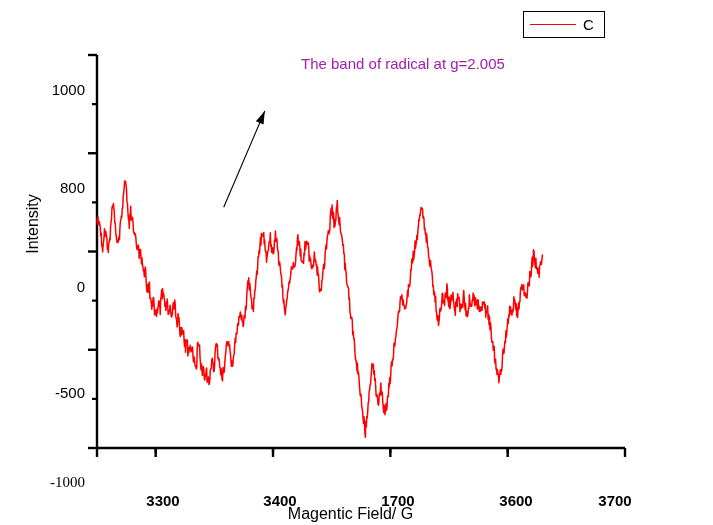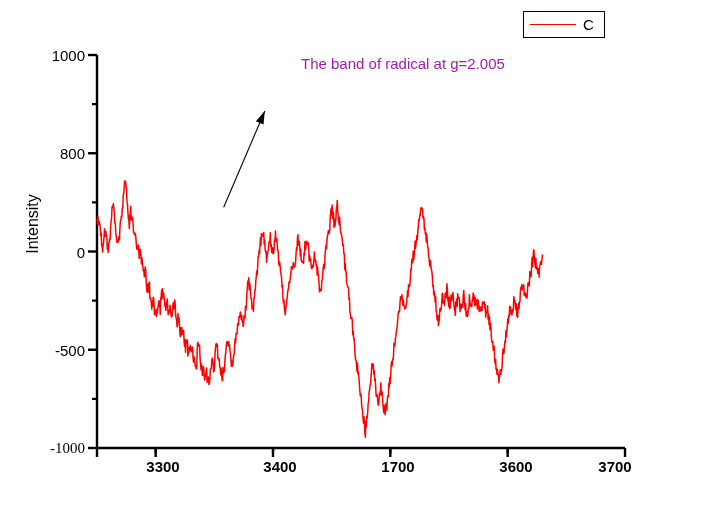--- a/index.html
+++ b/index.html
@@ -23,20 +23,21 @@
     top: 0;
     width: 713px;
     height: 525px;
   }
   .tick-label {
     position: absolute;
     font-size: 15px;
     color: #000000;
     white-space: nowrap;
     font-family: "Liberation Sans", sans-serif;
+    margin-top: 34px;
   }
   .y-tick-label {
     text-align: right;
   }
   .x-tick-label {
     text-align: center;
     font-weight: bold;
   }
   #x-axis-title {
     position: absolute;
@@ -135,29 +136,30 @@
         <line x1="507.6666666666667" y1="448" x2="507.6666666666667" y2="453" stroke="#000" stroke-width="2.2"></line>
         <path d="M97.00 219.54 L97.47 224.28 L97.94 216.75 L98.41 222.51 L98.87 224.68 L99.34 221.84 L99.81 224.46 L100.28 227.50 L100.75 235.80 L101.22 233.13 L101.68 245.95 L102.15 245.37 L102.62 251.97 L103.09 245.86 L103.56 242.20 L104.03 237.01 L104.49 228.86 L104.96 236.38 L105.43 231.29 L105.90 231.79 L106.37 235.87 L106.84 237.38 L107.30 249.28 L107.77 246.94 L108.24 252.49 L108.71 242.94 L109.18 242.27 L109.65 238.76 L110.12 239.89 L110.58 226.45 L111.05 221.78 L111.52 218.76 L111.99 207.70 L112.46 205.98 L112.93 207.38 L113.39 203.56 L113.86 208.11 L114.33 212.77 L114.80 223.01 L115.27 223.22 L115.74 232.91 L116.20 235.98 L116.67 239.87 L117.14 242.50 L117.61 240.57 L118.08 242.21 L118.55 238.59 L119.01 236.46 L119.48 239.65 L119.95 227.42 L120.42 221.30 L120.89 220.05 L121.36 215.99 L121.82 217.16 L122.29 207.97 L122.76 208.22 L123.23 195.32 L123.70 193.05 L124.17 187.78 L124.64 180.89 L125.10 182.68 L125.57 181.27 L126.04 185.46 L126.51 189.21 L126.98 201.65 L127.45 203.56 L127.91 211.91 L128.38 219.01 L128.85 219.81 L129.32 228.43 L129.79 214.79 L130.26 217.40 L130.72 206.22 L131.19 220.15 L131.66 219.12 L132.13 217.16 L132.60 217.60 L133.07 223.51 L133.53 232.34 L134.00 232.16 L134.47 234.76 L134.94 233.40 L135.41 233.98 L135.88 237.83 L136.35 244.87 L136.81 248.65 L137.28 249.74 L137.75 246.14 L138.22 245.06 L138.69 248.03 L139.16 258.33 L139.62 252.21 L140.09 249.48 L140.56 249.47 L141.03 257.46 L141.50 264.00 L141.97 257.82 L142.43 264.59 L142.90 266.95 L143.37 270.84 L143.84 269.44 L144.31 276.79 L144.78 273.16 L145.24 266.96 L145.71 270.51 L146.18 281.68 L146.65 288.97 L147.12 292.14 L147.59 284.51 L148.06 290.82 L148.52 292.14 L148.99 282.82 L149.46 282.19 L149.93 298.61 L150.40 297.90 L150.87 299.00 L151.33 303.02 L151.80 309.15 L152.27 301.05 L152.74 306.11 L153.21 297.40 L153.68 297.79 L154.14 306.34 L154.61 314.70 L155.08 309.70 L155.55 311.84 L156.02 314.77 L156.49 316.39 L156.95 308.93 L157.42 312.80 L157.89 308.25 L158.36 304.49 L158.83 300.80 L159.30 306.41 L159.76 301.90 L160.23 314.59 L160.70 298.56 L161.17 296.94 L161.64 290.04 L162.11 299.07 L162.58 288.64 L163.04 296.30 L163.51 292.95 L163.98 296.40 L164.45 299.46 L164.92 306.36 L165.39 304.21 L165.85 310.37 L166.32 301.92 L166.79 306.51 L167.26 298.95 L167.73 307.67 L168.20 314.53 L168.66 313.57 L169.13 310.28 L169.60 312.08 L170.07 305.20 L170.54 309.17 L171.01 315.19 L171.47 316.91 L171.94 316.05 L172.41 313.30 L172.88 305.23 L173.35 302.63 L173.82 309.02 L174.29 304.00 L174.75 299.89 L175.22 304.64 L175.69 315.47 L176.16 318.35 L176.63 319.91 L177.10 326.97 L177.56 324.03 L178.03 313.60 L178.50 320.57 L178.97 317.60 L179.44 324.75 L179.91 333.93 L180.37 336.57 L180.84 327.87 L181.31 334.96 L181.78 327.52 L182.25 331.46 L182.72 334.06 L183.18 333.44 L183.65 330.53 L184.12 341.76 L184.59 346.50 L185.06 339.62 L185.53 352.15 L185.99 341.61 L186.46 340.08 L186.93 341.43 L187.40 340.14 L187.87 356.00 L188.34 347.39 L188.81 353.02 L189.27 347.67 L189.74 349.79 L190.21 345.26 L190.68 348.62 L191.15 351.81 L191.62 351.04 L192.08 347.55 L192.55 347.14 L193.02 356.65 L193.49 361.93 L193.96 356.63 L194.43 359.49 L194.89 363.53 L195.36 366.51 L195.83 365.82 L196.30 369.02 L196.77 367.36 L197.24 347.81 L197.70 342.20 L198.17 344.25 L198.64 344.27 L199.11 346.49 L199.58 345.34 L200.05 357.51 L200.52 363.86 L200.98 369.67 L201.45 364.05 L201.92 369.63 L202.39 375.36 L202.86 368.45 L203.33 366.46 L203.79 369.16 L204.26 377.44 L204.73 380.00 L205.20 374.84 L205.67 376.22 L206.14 370.95 L206.60 368.01 L207.07 382.28 L207.54 378.72 L208.01 377.35 L208.48 376.98 L208.95 384.41 L209.41 383.87 L209.88 379.00 L210.35 369.43 L210.82 368.83 L211.29 368.58 L211.76 359.91 L212.23 358.23 L212.69 361.35 L213.16 363.51 L213.63 371.70 L214.10 371.17 L214.57 366.52 L215.04 353.32 L215.50 348.40 L215.97 344.00 L216.44 343.52 L216.91 346.27 L217.38 344.89 L217.85 358.50 L218.31 357.71 L218.78 360.01 L219.25 359.22 L219.72 367.00 L220.19 367.50 L220.66 374.71 L221.12 368.66 L221.59 374.16 L222.06 379.33 L222.53 380.72 L223.00 367.41 L223.47 372.56 L223.93 372.46 L224.40 370.95 L224.87 361.86 L225.34 355.35 L225.81 352.30 L226.28 345.30 L226.75 341.98 L227.21 342.88 L227.68 341.59 L228.15 346.01 L228.62 341.66 L229.09 345.09 L229.56 344.85 L230.02 350.89 L230.49 353.93 L230.96 361.04 L231.43 366.17 L231.90 360.91 L232.37 366.23 L232.83 365.26 L233.30 358.35 L233.77 354.98 L234.24 353.62 L234.71 343.78 L235.18 338.44 L235.64 342.78 L236.11 333.27 L236.58 333.30 L237.05 333.70 L237.52 324.69 L237.99 323.36 L238.46 325.12 L238.92 316.68 L239.39 317.39 L239.86 315.87 L240.33 311.99 L240.80 315.50 L241.27 319.26 L241.73 315.28 L242.20 321.57 L242.67 321.29 L243.14 326.50 L243.61 324.24 L244.08 315.76 L244.54 318.58 L245.01 317.48 L245.48 306.59 L245.95 310.04 L246.42 304.40 L246.89 293.47 L247.35 286.76 L247.82 281.04 L248.29 284.18 L248.76 277.72 L249.23 289.87 L249.70 283.02 L250.17 286.80 L250.63 293.99 L251.10 298.81 L251.57 299.21 L252.04 308.86 L252.51 305.58 L252.98 305.74 L253.44 311.40 L253.91 298.05 L254.38 298.33 L254.85 290.34 L255.32 289.90 L255.79 281.20 L256.25 277.01 L256.72 271.11 L257.19 274.45 L257.66 267.17 L258.13 256.53 L258.60 256.89 L259.06 250.32 L259.53 253.59 L260.00 245.03 L260.47 237.71 L260.94 245.30 L261.41 233.41 L261.87 236.26 L262.34 236.23 L262.81 235.62 L263.28 233.81 L263.75 232.46 L264.22 244.12 L264.69 240.09 L265.15 249.28 L265.62 251.91 L266.09 251.55 L266.56 262.17 L267.03 257.23 L267.50 253.77 L267.96 250.92 L268.43 250.27 L268.90 242.88 L269.37 241.27 L269.84 241.93 L270.31 232.85 L270.77 246.30 L271.24 244.82 L271.71 252.37 L272.18 248.70 L272.65 247.86 L273.12 253.69 L273.58 253.33 L274.05 248.94 L274.52 239.99 L274.99 241.33 L275.46 230.99 L275.93 241.34 L276.40 239.71 L276.86 238.75 L277.33 246.35 L277.80 250.54 L278.27 251.51 L278.74 263.82 L279.21 265.48 L279.67 262.13 L280.14 266.06 L280.61 271.66 L281.08 275.19 L281.55 277.10 L282.02 287.26 L282.48 285.21 L282.95 298.26 L283.42 302.61 L283.89 299.80 L284.36 307.62 L284.83 311.69 L285.29 314.79 L285.76 307.87 L286.23 305.40 L286.70 300.95 L287.17 298.24 L287.64 291.95 L288.11 290.04 L288.57 287.29 L289.04 281.91 L289.51 283.43 L289.98 280.73 L290.45 276.93 L290.92 272.70 L291.38 266.85 L291.85 267.01 L292.32 267.80 L292.79 269.08 L293.26 262.56 L293.73 266.27 L294.19 266.51 L294.66 267.00 L295.13 265.18 L295.60 261.60 L296.07 253.50 L296.54 247.48 L297.00 249.97 L297.47 237.55 L297.94 234.69 L298.41 245.10 L298.88 243.98 L299.35 241.46 L299.81 247.11 L300.28 256.01 L300.75 249.20 L301.22 260.66 L301.69 260.86 L302.16 262.20 L302.63 261.29 L303.09 261.65 L303.56 263.35 L304.03 253.08 L304.50 254.99 L304.97 241.62 L305.44 249.60 L305.90 247.34 L306.37 241.90 L306.84 241.29 L307.31 243.59 L307.78 244.53 L308.25 242.89 L308.71 247.90 L309.18 261.16 L309.65 255.86 L310.12 260.07 L310.59 258.68 L311.06 265.22 L311.52 268.32 L311.99 268.70 L312.46 265.32 L312.93 266.99 L313.40 266.12 L313.87 261.18 L314.34 252.08 L314.80 257.39 L315.27 261.10 L315.74 260.46 L316.21 265.44 L316.68 264.58 L317.15 274.91 L317.61 266.98 L318.08 275.34 L318.55 274.73 L319.02 283.98 L319.49 291.77 L319.96 289.01 L320.42 290.93 L320.89 289.60 L321.36 290.10 L321.83 280.63 L322.30 279.94 L322.77 273.58 L323.23 267.34 L323.70 264.29 L324.17 268.70 L324.64 265.62 L325.11 254.00 L325.58 249.45 L326.04 245.03 L326.51 248.74 L326.98 240.11 L327.45 236.16 L327.92 233.66 L328.39 230.46 L328.86 233.73 L329.32 232.56 L329.79 230.15 L330.26 217.07 L330.73 211.57 L331.20 208.19 L331.67 214.87 L332.13 205.05 L332.60 218.38 L333.07 211.78 L333.54 213.69 L334.01 227.58 L334.48 219.29 L334.94 226.26 L335.41 221.83 L335.88 219.98 L336.35 207.96 L336.82 206.81 L337.29 200.41 L337.75 211.79 L338.22 216.07 L338.69 220.37 L339.16 224.74 L339.63 217.56 L340.10 225.22 L340.57 232.12 L341.03 233.78 L341.50 234.04 L341.97 237.40 L342.44 241.33 L342.91 245.70 L343.38 244.93 L343.84 253.74 L344.31 253.79 L344.78 269.59 L345.25 263.21 L345.72 270.78 L346.19 272.90 L346.65 282.70 L347.12 284.73 L347.59 286.03 L348.06 287.23 L348.53 288.58 L349.00 299.46 L349.46 298.04 L349.93 311.95 L350.40 313.82 L350.87 318.56 L351.34 317.40 L351.81 317.56 L352.28 320.47 L352.74 334.70 L353.21 331.16 L353.68 338.61 L354.15 338.38 L354.62 346.25 L355.09 354.48 L355.55 359.56 L356.02 359.96 L356.49 364.10 L356.96 371.08 L357.43 362.93 L357.90 374.00 L358.36 371.75 L358.83 376.31 L359.30 383.26 L359.77 389.80 L360.24 395.64 L360.71 393.89 L361.17 395.36 L361.64 405.58 L362.11 408.41 L362.58 411.27 L363.05 418.50 L363.52 423.37 L363.98 416.70 L364.45 422.62 L364.92 433.22 L365.39 437.22 L365.86 421.13 L366.33 427.02 L366.80 416.34 L367.26 417.90 L367.73 411.35 L368.20 402.90 L368.67 401.89 L369.14 391.51 L369.61 390.09 L370.07 385.01 L370.54 383.86 L371.01 377.88 L371.48 370.88 L371.95 363.62 L372.42 366.57 L372.88 368.09 L373.35 364.21 L373.82 374.12 L374.29 370.68 L374.76 380.66 L375.23 378.73 L375.69 387.31 L376.16 396.32 L376.63 395.53 L377.10 394.88 L377.57 398.49 L378.04 404.12 L378.51 405.28 L378.97 400.03 L379.44 393.21 L379.91 395.45 L380.38 391.27 L380.85 382.91 L381.32 394.82 L381.78 394.84 L382.25 392.08 L382.72 401.39 L383.19 406.77 L383.66 412.50 L384.13 405.31 L384.59 409.95 L385.06 414.79 L385.53 409.34 L386.00 403.52 L386.47 410.30 L386.94 407.78 L387.40 398.14 L387.87 395.80 L388.34 396.65 L388.81 383.57 L389.28 386.84 L389.75 377.47 L390.22 383.44 L390.68 376.55 L391.15 365.12 L391.62 361.66 L392.09 365.83 L392.56 359.31 L393.03 360.15 L393.49 355.80 L393.96 343.18 L394.43 345.17 L394.90 345.97 L395.37 338.85 L395.84 336.63 L396.30 331.97 L396.77 328.78 L397.24 326.14 L397.71 319.58 L398.18 313.50 L398.65 311.25 L399.11 312.08 L399.58 311.27 L400.05 302.30 L400.52 296.75 L400.99 297.30 L401.46 298.68 L401.92 294.75 L402.39 301.21 L402.86 305.06 L403.33 299.98 L403.80 305.47 L404.27 305.48 L404.74 309.01 L405.20 307.90 L405.67 308.22 L406.14 305.28 L406.61 302.98 L407.08 297.19 L407.55 290.65 L408.01 296.46 L408.48 284.84 L408.95 285.66 L409.42 286.64 L409.89 284.60 L410.36 278.05 L410.82 269.20 L411.29 270.08 L411.76 259.17 L412.23 259.49 L412.70 262.78 L413.17 251.33 L413.63 259.64 L414.10 256.27 L414.57 252.04 L415.04 241.08 L415.51 248.19 L415.98 244.71 L416.45 240.77 L416.91 235.22 L417.38 239.40 L417.85 231.40 L418.32 226.94 L418.79 219.86 L419.26 220.62 L419.72 215.05 L420.19 215.41 L420.66 210.12 L421.13 207.56 L421.60 209.30 L422.07 208.17 L422.53 209.33 L423.00 218.10 L423.47 216.71 L423.94 218.44 L424.41 229.48 L424.88 227.99 L425.34 233.94 L425.81 232.62 L426.28 241.92 L426.75 234.35 L427.22 241.30 L427.69 247.30 L428.16 248.18 L428.62 256.39 L429.09 258.07 L429.56 264.63 L430.03 266.42 L430.50 260.50 L430.97 266.85 L431.43 269.29 L431.90 271.85 L432.37 276.51 L432.84 286.83 L433.31 285.81 L433.78 294.70 L434.24 291.61 L434.71 294.48 L435.18 302.26 L435.65 296.38 L436.12 311.10 L436.59 312.43 L437.05 319.04 L437.52 320.30 L437.99 315.70 L438.46 325.58 L438.93 322.24 L439.40 318.00 L439.86 308.67 L440.33 308.70 L440.80 310.88 L441.27 307.71 L441.74 303.26 L442.21 293.49 L442.68 293.36 L443.14 302.91 L443.61 301.83 L444.08 300.73 L444.55 305.43 L445.02 295.18 L445.49 292.92 L445.95 293.68 L446.42 297.62 L446.89 283.79 L447.36 288.55 L447.83 299.82 L448.30 302.41 L448.76 306.54 L449.23 297.00 L449.70 308.76 L450.17 307.66 L450.64 299.83 L451.11 294.95 L451.57 300.84 L452.04 297.82 L452.51 296.09 L452.98 292.47 L453.45 300.12 L453.92 303.95 L454.39 309.41 L454.85 310.65 L455.32 315.42 L455.79 302.05 L456.26 305.63 L456.73 299.04 L457.20 306.41 L457.66 293.86 L458.13 296.63 L458.60 297.96 L459.07 297.37 L459.54 301.91 L460.01 311.71 L460.47 304.17 L460.94 308.72 L461.41 308.00 L461.88 304.18 L462.35 304.54 L462.82 307.23 L463.28 295.22 L463.75 290.52 L464.22 298.56 L464.69 305.03 L465.16 310.02 L465.63 303.54 L466.09 316.05 L466.56 311.37 L467.03 312.50 L467.50 316.67 L467.97 313.76 L468.44 307.93 L468.91 308.71 L469.37 294.74 L469.84 301.61 L470.31 304.83 L470.78 306.36 L471.25 304.56 L471.72 306.42 L472.18 300.24 L472.65 301.02 L473.12 293.03 L473.59 295.99 L474.06 295.27 L474.53 303.96 L474.99 305.73 L475.46 297.79 L475.93 301.54 L476.40 304.46 L476.87 300.83 L477.34 308.94 L477.80 299.45 L478.27 300.73 L478.74 307.25 L479.21 311.54 L479.68 306.40 L480.15 308.54 L480.62 310.99 L481.08 310.35 L481.55 306.65 L482.02 310.35 L482.49 301.94 L482.96 304.08 L483.43 304.04 L483.89 301.83 L484.36 302.22 L484.83 308.17 L485.30 304.47 L485.77 317.20 L486.24 311.58 L486.70 312.06 L487.17 310.75 L487.64 305.76 L488.11 319.17 L488.58 314.08 L489.05 324.73 L489.51 316.71 L489.98 329.85 L490.45 322.76 L490.92 326.76 L491.39 337.32 L491.86 342.16 L492.33 341.83 L492.79 341.59 L493.26 350.25 L493.73 348.52 L494.20 346.29 L494.67 360.89 L495.14 363.40 L495.60 359.14 L496.07 369.41 L496.54 368.25 L497.01 374.43 L497.48 369.78 L497.95 373.82 L498.41 375.28 L498.88 382.64 L499.35 377.10 L499.82 374.14 L500.29 369.69 L500.76 374.37 L501.22 369.64 L501.69 370.83 L502.16 365.22 L502.63 353.23 L503.10 348.99 L503.57 353.46 L504.03 352.88 L504.50 346.15 L504.97 340.92 L505.44 342.62 L505.91 330.70 L506.38 336.89 L506.85 331.68 L507.31 326.06 L507.78 318.77 L508.25 323.42 L508.72 315.60 L509.19 316.57 L509.66 306.30 L510.12 310.99 L510.59 306.91 L511.06 314.52 L511.53 310.64 L512.00 315.01 L512.47 309.81 L512.93 311.84 L513.40 307.90 L513.87 296.84 L514.34 300.35 L514.81 300.45 L515.28 304.23 L515.74 309.45 L516.21 303.78 L516.68 316.06 L517.15 307.85 L517.62 317.52 L518.09 308.52 L518.56 303.30 L519.02 309.03 L519.49 301.58 L519.96 301.80 L520.43 290.26 L520.90 287.31 L521.37 288.64 L521.83 284.59 L522.30 290.06 L522.77 286.51 L523.24 288.40 L523.71 284.67 L524.18 295.26 L524.64 293.46 L525.11 292.74 L525.58 296.77 L526.05 297.08 L526.52 293.99 L526.99 298.29 L527.45 291.55 L527.92 282.88 L528.39 284.41 L528.86 282.31 L529.33 285.90 L529.80 271.49 L530.27 275.67 L530.73 276.86 L531.20 275.60 L531.67 263.70 L532.14 257.31 L532.61 266.51 L533.08 259.86 L533.54 249.69 L534.01 251.13 L534.48 259.44 L534.95 264.18 L535.42 267.55 L535.89 258.21 L536.35 269.03 L536.82 267.82 L537.29 267.64 L537.76 273.34 L538.23 270.73 L538.70 268.81 L539.16 277.18 L539.63 265.99 L540.10 264.88 L540.57 261.80 L541.04 262.23 L541.51 264.30 L541.97 259.32 L542.44 254.88" fill="none" stroke="#ff0000" stroke-width="1.5" stroke-linejoin="round" stroke-linecap="round"></path>
         <line x1="223.72" y1="207.2875" x2="264.78666666666663" y2="111.0025" stroke="#000" stroke-width="1.1"></line>
         <polygon points="264.78666666666663,111.0025 263.54981732592773,124.60802107448716 255.82324822716689,121.31254994548699" fill="#000"></polygon>
       </g>
   </svg>
 
   <div class="tick-label y-tick-label" style="left:30px; top:47px; width:55px;">1000</div>
   <div class="tick-label y-tick-label" style="left:30px; top:145px; width:55px;">800</div>
   <div class="tick-label y-tick-label" style="left:30px; top:244px; width:55px;">0</div>
-  <div class="tick-label y-tick-label" style="left:30px; top:342px; width:55px;">-500</div>
+  <div class="tick-label y-tick-label" style="left:30px; top:350px; width:55px;">-500</div>
   <div class="tick-label y-tick-label" style="left:24px; top:440px; width:61px;font-family:Liberation Serif, serif;">-1000</div>
 
   <div class="tick-label x-tick-label" style="left:132px; top:458px; width:62px;">3300</div>
   <div class="tick-label x-tick-label" style="left:249px; top:458px; width:62px;">3400</div>
   <div class="tick-label x-tick-label" style="left:367px; top:458px; width:62px;">1700</div>
   <div class="tick-label x-tick-label" style="left:485px; top:458px; width:62px;">3600</div>
   <div class="tick-label x-tick-label" style="left:584px; top:458px; width:62px;">3700</div>
 
+  <div id="x-axis-title"><span id="x-axis-title-inner">Magentic Field/ G</span></div>
   <div id="y-axis-title">Intensity</div>
 
   <div id="annotation-text">The band of radical at g=2.005</div>
 
   <div id="legend-box">
     <div id="legend-entry">
       <div id="legend-swatch"></div>
       <div id="legend-label">C</div>
     </div>
   </div>

